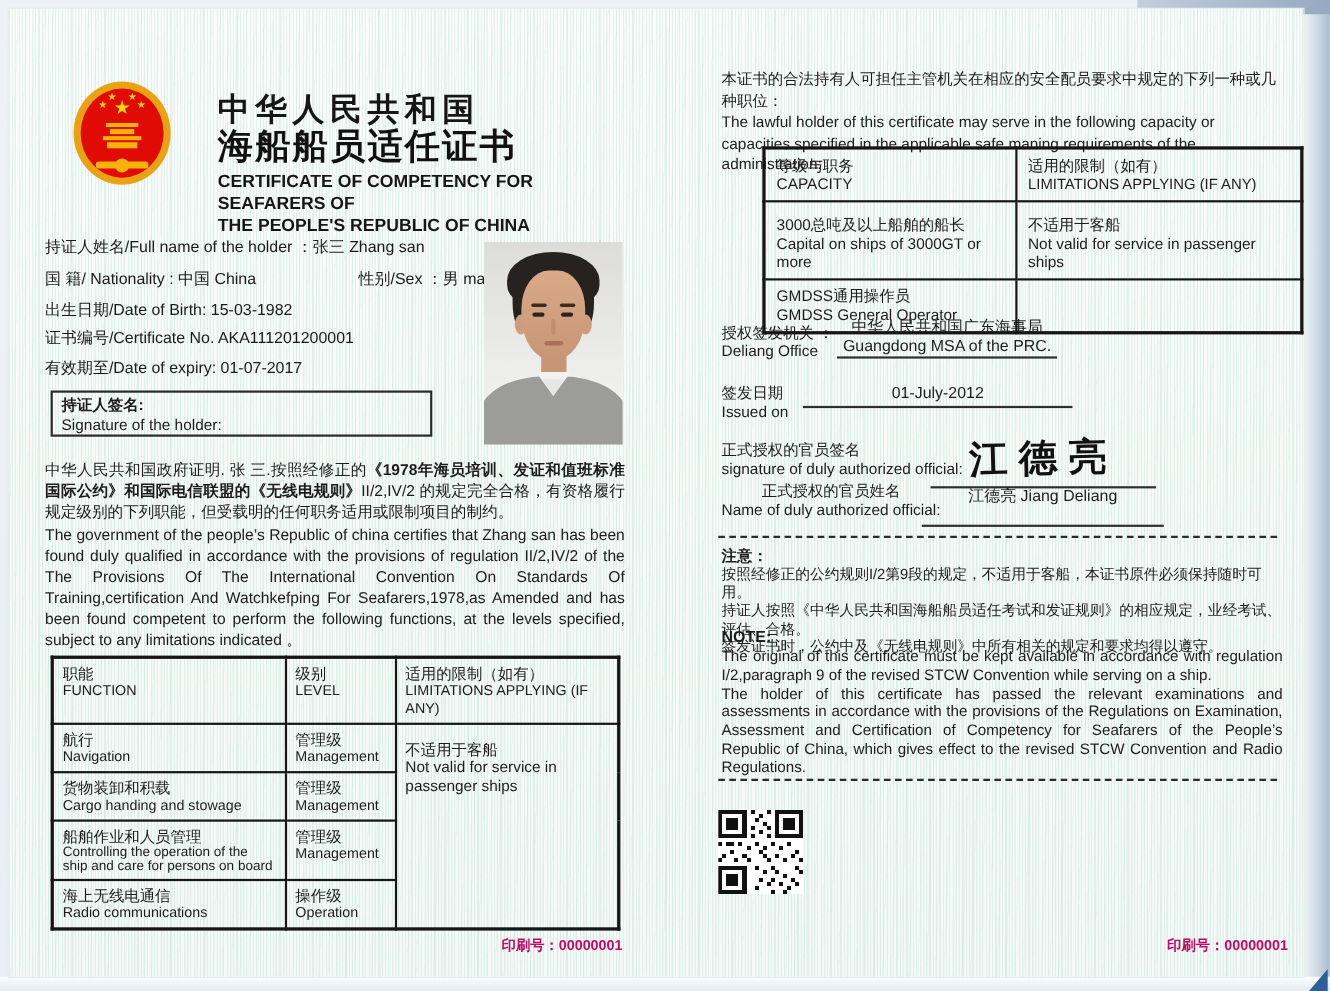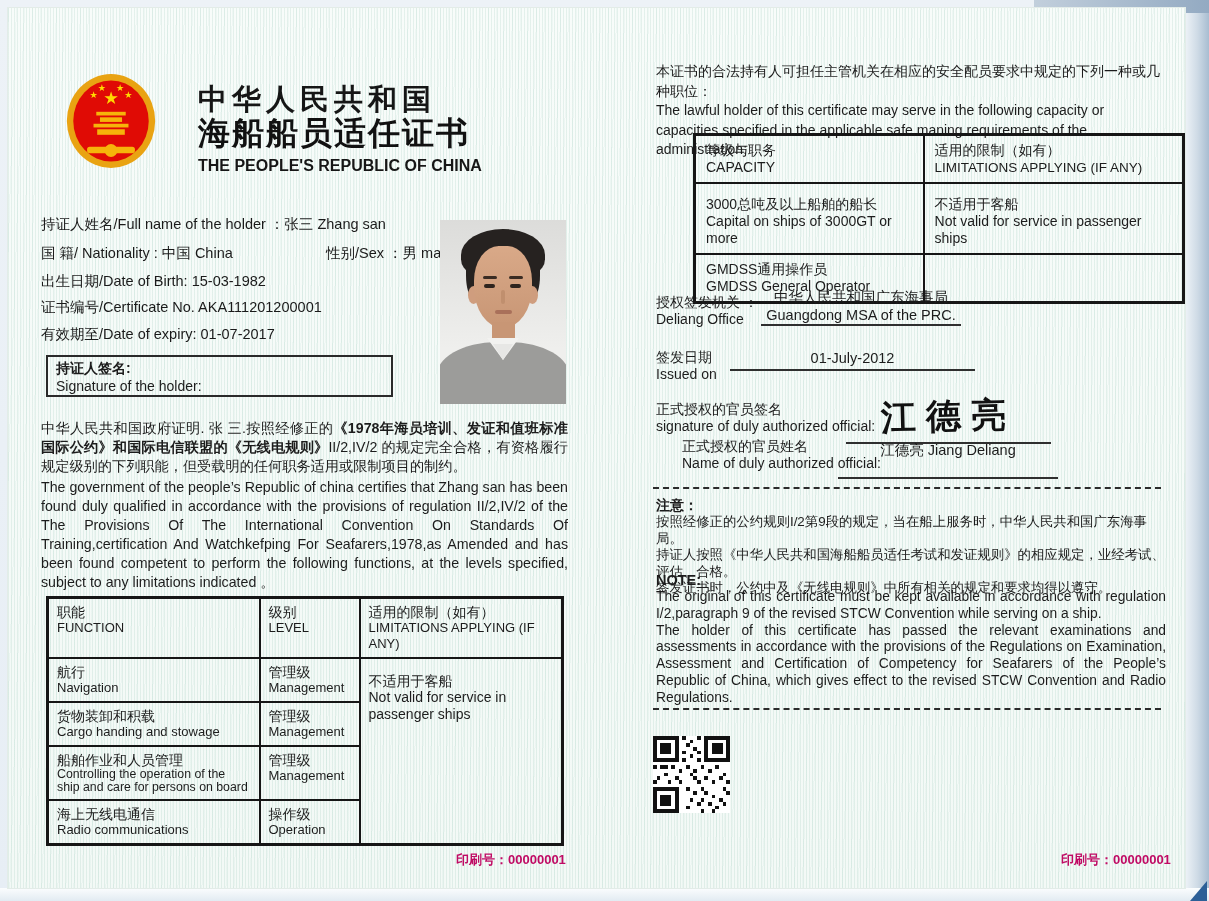--- a/index.html
+++ b/index.html
@@ -99,20 +99,21 @@
         <rect x="31" y="55" width="38" height="4"></rect>
         <rect x="35" y="61" width="30" height="6"></rect>
         <rect x="24" y="80" width="52" height="7" rx="3"></rect>
         <circle cx="50" cy="84" r="7"></circle>
       </g>
     </svg>
 
     <div class="abs title-cn1">中华人民共和国</div>
     <div class="abs title-cn2">海船船员适任证书</div>
     <div class="abs title-en">
+      <div>CERTIFICATE OF COMPETENCY FOR SEAFARERS OF</div>
       <div>THE PEOPLE'S REPUBLIC OF CHINA</div>
     </div>
 
     <div class="abs hline" style="top:207px;">持证人姓名/Full name of the holder ：张三  Zhang san</div>
     <div class="abs hline" style="top:236px; width:520px;">
       <span>国 籍/ Nationality : 中国 China</span>
       <span style="position:absolute; left:285px;">性别/Sex ：男 male</span>
     </div>
     <div class="abs hline" style="top:264px;">出生日期/Date of Birth: 15-03-1982</div>
     <div class="abs hline" style="top:290px;">证书编号/Certificate No. AKA111201200001</div>
@@ -273,31 +274,31 @@
     <div class="abs uval" style="left:722px; top:342px; width:245px; font-size:14.5px; padding-bottom:3px;">01-July-2012</div>
 
     <div class="abs lbl2" style="left:648px; top:393px;">
       <div>正式授权的官员签名</div>
       <div>signature of duly authorized official:</div>
     </div>
     <div class="abs uval" style="left:838px; top:385px; width:205px; padding-bottom:2px;">
       <span class="callig" style="display:inline-block;">江德亮</span>
     </div>
 
-    <div class="abs lbl2" style="left:674px; top:430px;">
+    <div class="abs lbl2" style="left:648px; top:430px;text-align:center;">
       <div>正式授权的官员姓名</div>
       <div>Name of duly authorized official:</div>
     </div>
     <div class="abs uval" style="left:830px; top:433px; width:220px; font-size:14.5px; padding-bottom:17px;">江德亮 Jiang Deliang</div>
 
     <div class="abs dashes" style="left:645px; top:479px; width:508px;"></div>
 
     <div class="abs cn-b" style="left:648px; top:489px; font-size:14px;">注意：</div>
     <div class="abs notice" style="left:648px; top:506px; width:510px;">
-      <div>按照经修正的公约规则I/2第9段的规定，当在船上服务时，中华人民共和国广东海事局。</div>
+      <div>按照经修正的公约规则I/2第9段的规定，不适用于客船，本证书原件必须保持随时可用。</div>
       <div>持证人按照《中华人民共和国海船船员适任考试和发证规则》的相应规定，业经考试、评估、合格。</div>
       <div>签发证书时，公约中及《无线电规则》中所有相关的规定和要求均得以遵守。</div>
     </div>
 
     <div class="abs cn-b" style="left:648px; top:564px; font-size:14.5px;">NOTE:</div>
     <div class="abs" style="left:648px; top:581px; width:510px;">
       <div class="note-p">The original of this certificate must be kept available in accordance with regulation I/2,paragraph 9 of the revised STCW Convention while serving on a ship.</div>
       <div class="note-p">The  holder of  this certificate has passed the relevant examinations and assessments in accordance with the provisions of the Regulations on Examination, Assessment and Certification of Competency for Seafarers of the People’s Republic of China, which gives effect to the revised STCW Convention and Radio Regulations.</div>
     </div>
 

